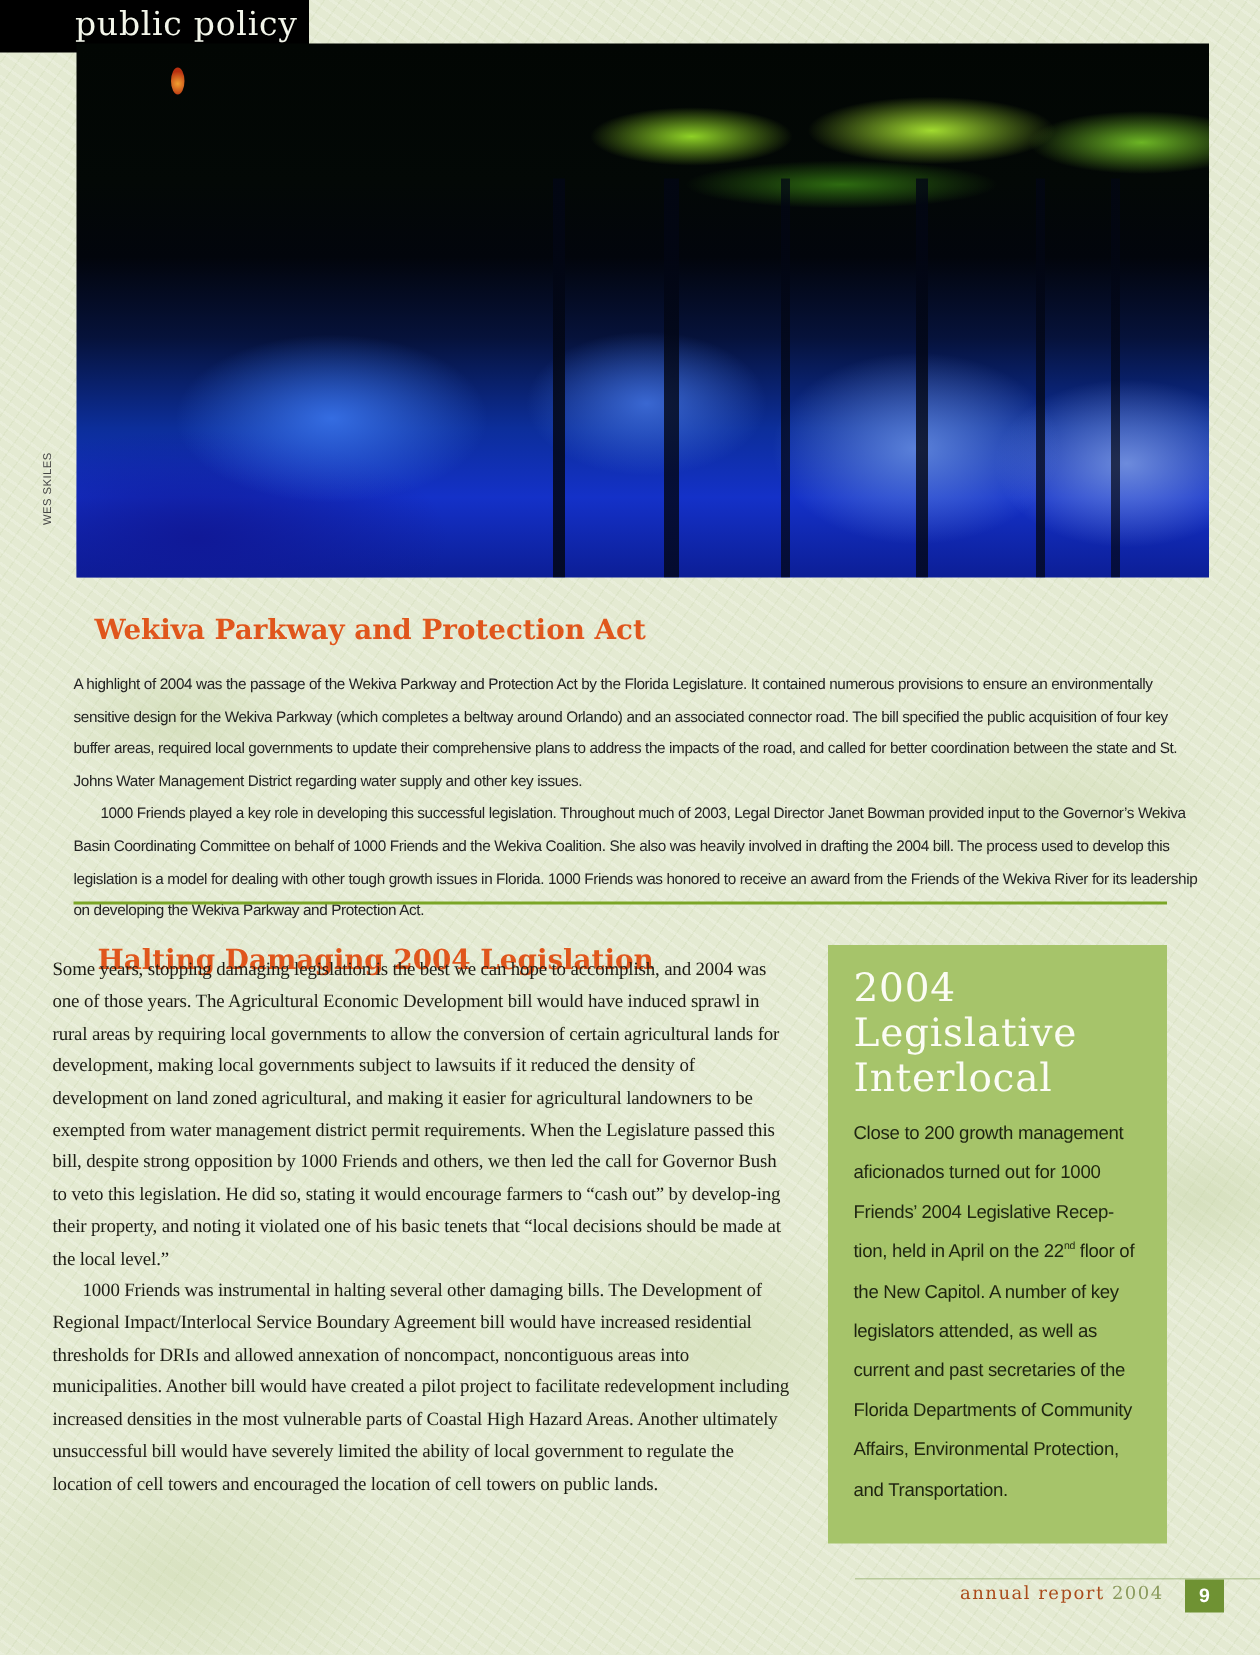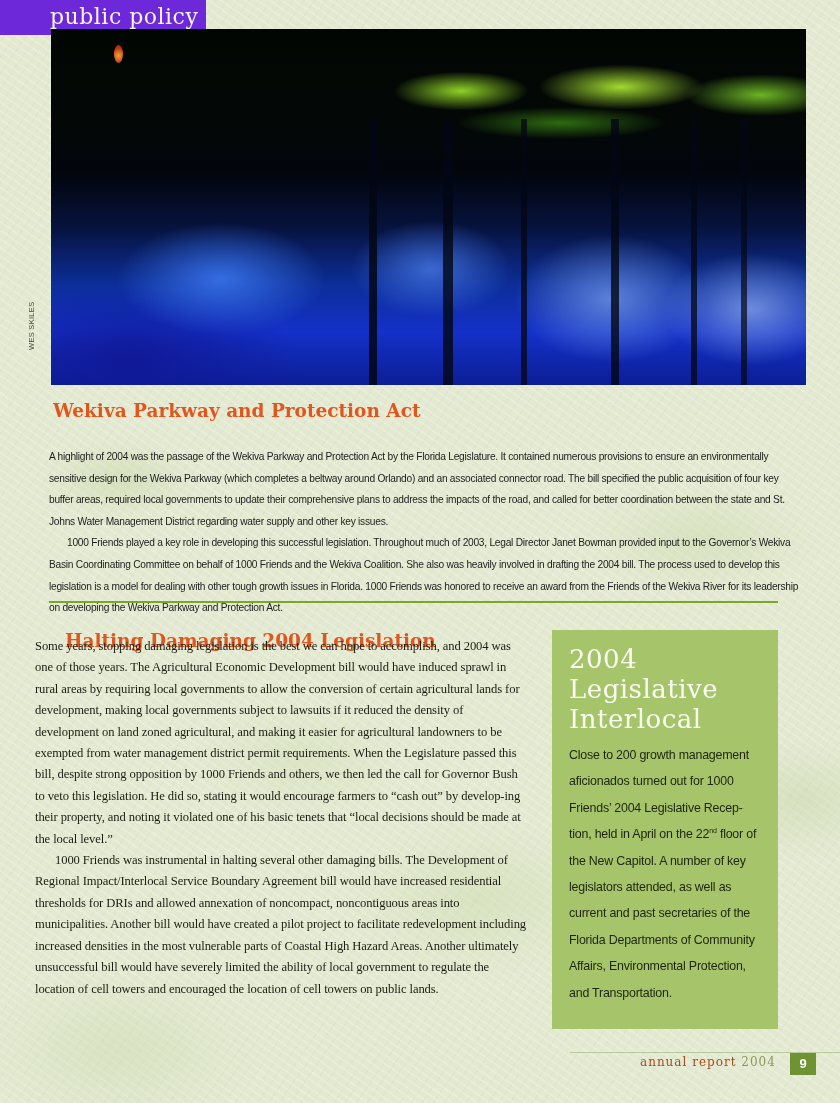--- a/index.html
+++ b/index.html
@@ -14,21 +14,21 @@
       radial-gradient(ellipse 150px 90px at 800px 800px, rgba(200,214,170,0.5), transparent 70%),
       radial-gradient(ellipse 220px 120px at 120px 1050px, rgba(205,218,176,0.5), transparent 70%),
       repeating-linear-gradient(35deg, rgba(255,255,255,0.18) 0 2px, rgba(0,0,0,0) 2px 7px),
       repeating-linear-gradient(-55deg, rgba(190,205,160,0.18) 0 1px, rgba(0,0,0,0) 1px 9px);
     font-family: "Liberation Sans", sans-serif;
     color: #1a1a14;
   }
 
   .section-tab {
     position: absolute; left: 0; top: 0; width: 206px; height: 35px;
-    background: #6d28d9; color: #f3f6ea;
+    background: #000000; color: #f3f6ea;
     font-family: "DejaVu Serif", serif; font-size: 22px; letter-spacing: 0.5px;
     line-height: 33px; padding-left: 50px; box-sizing: border-box;
   }
 
   .photo {
     position: absolute; left: 51px; top: 29px; width: 755px; height: 356px;
     overflow: hidden;
     background:
       radial-gradient(ellipse 210px 90px at 80px 330px, rgba(16,24,150,0.95), rgba(0,0,0,0) 80%),
       linear-gradient(180deg, #020603 0%, #030806 26%, #02050c 40%, #06123a 55%, #0c2e9a 72%, #1431c8 85%, #0c1e96 100%);
@@ -129,21 +129,21 @@
 <div class="section-tab">public policy</div>
 
 <div class="photo" title="Reflection of trees and sky in dark river water, canoe in upper left">
   <div class="foliage"></div>
   <div class="reflection"></div>
   <div class="trunks"></div>
   <div class="canoe"></div>
 </div>
 <div class="photo-credit">WES SKILES</div>
 
-<h2 class="heading" id="h1" style="margin:4px;">Wekiva Parkway and Protection Act</h2>
+<h2 class="heading" id="h1" style="margin:14px;">Wekiva Parkway and Protection Act</h2>
 <div class="sans-body">
   <p>A highlight of 2004 was the passage of the Wekiva Parkway and Protection Act by the Florida Legislature.  It contained numerous provisions to ensure an environmentally sensitive design for the Wekiva Parkway (which completes a beltway around Orlando) and an associated connector road.  The bill specified the public acquisition of four key buffer areas, required local governments to update their comprehensive plans to address the impacts of the road, and called for better coordination between the state and St. Johns Water Management District regarding water supply and other key issues.</p>
   <p>1000 Friends played a key role in developing this successful legislation. Throughout much of 2003, Legal Director Janet Bowman provided input to the Governor’s Wekiva Basin Coordinating Committee on behalf of 1000 Friends and the Wekiva Coalition.  She also was heavily involved in drafting the 2004 bill. The process used to develop this legislation is a model for dealing with other tough growth issues in Florida. 1000 Friends was honored to receive an award from the Friends of the Wekiva River for its leadership on developing the Wekiva Parkway and Protection Act.</p>
 </div>
 
 <div class="rule"></div>
 
 <h2 class="heading" id="h2" style="margin:16px;">Halting Damaging 2004 Legislation</h2>
 <div class="serif-body">
   <p>Some years, stopping damaging legislation is the best we can hope to accomplish, and 2004 was one of those years. The Agricultural Economic Development bill would have induced sprawl in rural areas by requiring local governments to allow the conversion of certain agricultural lands for development, making local governments subject to lawsuits if it reduced the density of development on land zoned agricultural, and making it easier for agricultural landowners to be exempted from water management district permit requirements.  When the Legislature passed this bill, despite strong opposition by 1000 Friends and others, we then led the call for Governor Bush to veto this legislation. He did so, stating it would encourage farmers to “cash out” by develop-ing their property, and noting it violated one of his basic tenets that “local decisions should be made at the local level.”</p>

